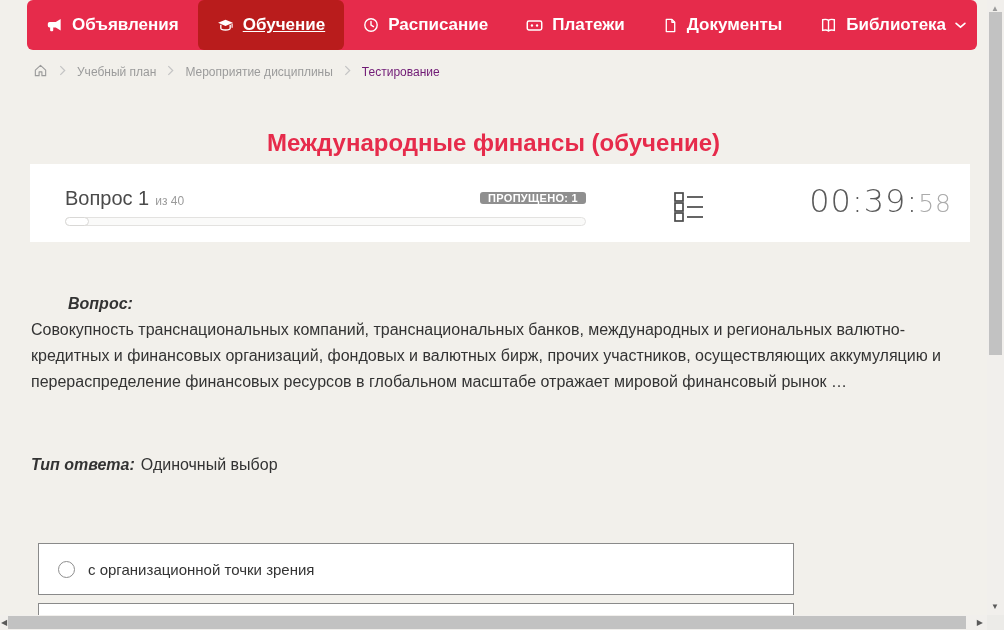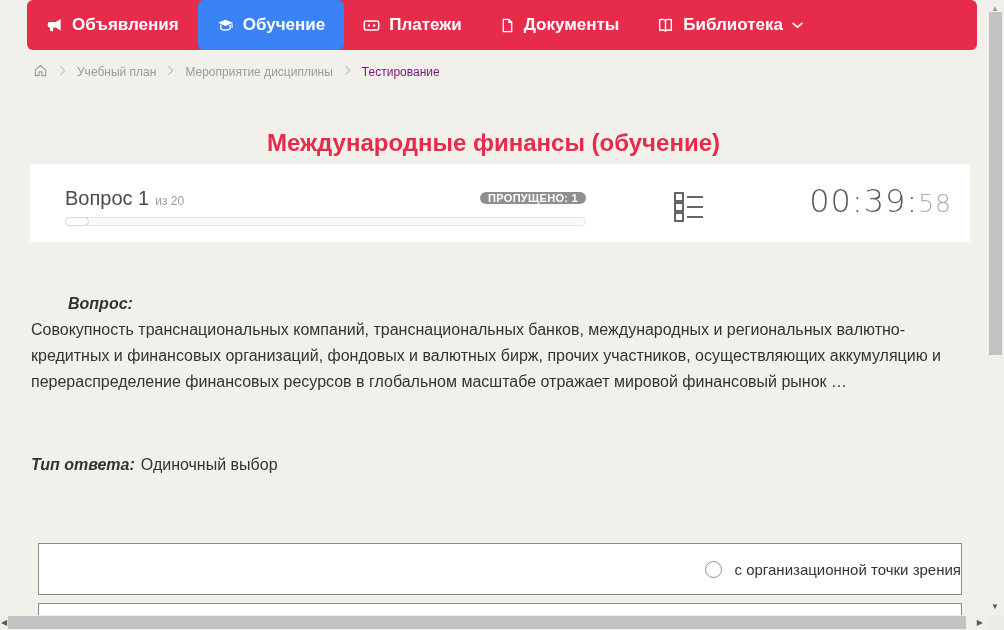--- a/index.html
+++ b/index.html
@@ -9,21 +9,21 @@
   }
   
   .navbar{
     position:absolute;left:27px;top:0;width:950px;height:50px;
     background:#E62B4B;border-radius:6px;display:flex;align-items:stretch;
   }
   .nav-item{
     display:flex;align-items:center;gap:9px;padding:12px 19px;
     color:#fff;font-weight:bold;font-size:17px;white-space:nowrap;cursor:pointer;
   }
-  .nav-item.active{background:#3b82f6;border-radius:6px;}
+  .nav-item.active{background:#b91c1c;border-radius:6px;text-decoration:underline;}
   .nav-item svg{display:block;}
   
   .breadcrumb{
     position:absolute;left:33px;top:62px;height:20px;
     display:flex;align-items:center;gap:11px;font-size:12px;color:#9B9B9B;
   }
   .breadcrumb .crumb{cursor:pointer;}
   .breadcrumb .crumb.current{color:#701a75;cursor:default;}
   
   .page-title{
@@ -31,21 +31,21 @@
     font-size:24px;font-weight:bold;color:#E62B4B;
   }
   
   .question-card{position:absolute;left:30px;top:164px;width:940px;height:78px;background:#FFFFFF;}
   .qc-left{position:absolute;left:35px;top:22px;width:521px;}
   .qc-row{display:flex;justify-content:space-between;align-items:center;height:24px;}
   .q-number{font-size:20px;color:#4A4A4A;}
   .q-of{font-size:12px;color:#9B9B9B;margin-left:6px;}
   .skipped-badge{
     background:#8F8F8F;color:#fff;font-size:11px;font-weight:bold;
-    padding:0 8px;border-radius:10px;letter-spacing:.3px;
+    padding:0 8px;border-radius:3px;letter-spacing:.3px;
   }
   .progress-track{
     margin-top:7px;height:7px;background:#FAFAF9;border:1px solid #E3E2E0;
     border-radius:5px;position:relative;
   }
   .progress-thumb{
     position:absolute;left:-1px;top:-1px;height:7px;width:22px;background:#FFFFFF;
     border:1px solid #D9D8D6;border-radius:5px;
   }
   .list-button{position:absolute;left:644px;top:26px;width:30px;height:32px;cursor:pointer;}
@@ -58,23 +58,23 @@
   
   .question-section{
     position:absolute;left:31px;top:291px;width:942px;
     font-size:16px;line-height:26px;color:#333333;
   }
   .q-prompt-label{font-weight:bold;font-style:italic;margin-left:37px;}
   .answer-type-row{position:absolute;left:31px;top:456px;font-size:16px;color:#333333;}
   .answer-type-label{font-weight:bold;font-style:italic;margin-right:6px;}
   
   .option{
-    position:absolute;left:38px;width:924px;background:#fff;
+    position:absolute;left:38px;width:756px;background:#fff;
     border:1px solid #8A8A8A;box-sizing:border-box;
-    display:flex;align-items:center;cursor:pointer;justify-content:flex-end;
+    display:flex;align-items:center;cursor:pointer;
   }
   .option-1{top:543px;height:52px;}
   .option-2{top:603px;height:50px;}
   .radio{
     width:15px;height:15px;border:1px solid #8E8E8E;border-radius:50%;
     background:#fff;margin-left:19px;flex:0 0 auto;
   }
   .option-label{margin-left:13px;font-size:15px;color:#333333;}
   
   .vscrollbar{
@@ -112,20 +112,29 @@
         <svg viewBox="0 0 16 16" width="17" height="17">
             <path d="M8 2.6 15 5.5 8 8.4 1 5.5z" fill="#fff"></path>
             <path d="M3.6 7.4v3.1c0 .9 2 1.7 4.4 1.7s4.4-.8 4.4-1.7V7.4" fill="none" stroke="#fff" stroke-width="1.3"></path>
             <path d="M14.2 6v4.2" stroke="#fff" stroke-width="1.1"></path>
           </svg>
       </span>
       <span>Обучение</span>
     </div>
     <div class="nav-item">
       <span>
+        <svg viewBox="0 0 16 16" width="16" height="16">
+            <circle cx="8" cy="8" r="6.2" fill="none" stroke="#fff" stroke-width="1.4"></circle>
+            <path d="M8 4.5V8l2.5 1.6" fill="none" stroke="#fff" stroke-width="1.4" stroke-linecap="round"></path>
+          </svg>
+      </span>
+      <span>Расписание</span>
+    </div>
+    <div class="nav-item">
+      <span>
         <svg viewBox="0 0 16 16" width="17" height="17">
             <rect x="1.2" y="3.8" width="13.6" height="8.4" rx="1.6" fill="none" stroke="#fff" stroke-width="1.4"></rect>
             <circle cx="5.6" cy="8" r="1.1" fill="#fff"></circle>
             <circle cx="10.4" cy="8" r="1.1" fill="#fff"></circle>
           </svg>
       </span>
       <span>Платежи</span>
     </div>
     <div class="nav-item">
       <span>
@@ -177,21 +186,21 @@
     </span>
     <span class="crumb current">Тестирование</span>
   </div>
 
   <h1 class="page-title">Международные финансы (обучение)</h1>
 
   <div class="question-card">
     <div class="qc-left">
       <div class="qc-row">
         <div>
-          <span class="q-number">Вопрос 1</span><span class="q-of">из 20</span>
+          <span class="q-number">Вопрос 1</span><span class="q-of">из 40</span>
         </div>
         <span class="skipped-badge">ПРОПУЩЕНО: 1</span>
       </div>
       <div class="progress-track">
         <div class="progress-thumb"></div>
       </div>
     </div>
     <div class="list-button">
       <span>
         <svg viewBox="0 0 30 32" width="30" height="32">

